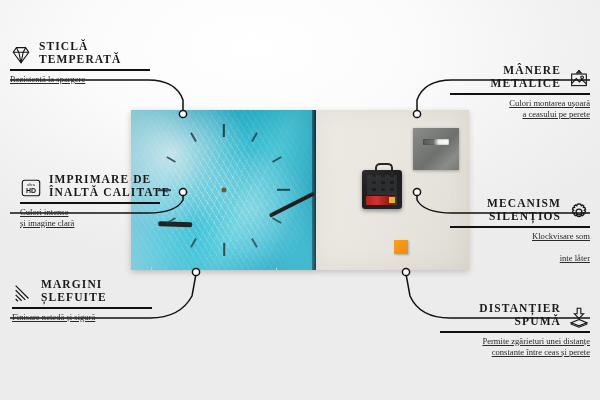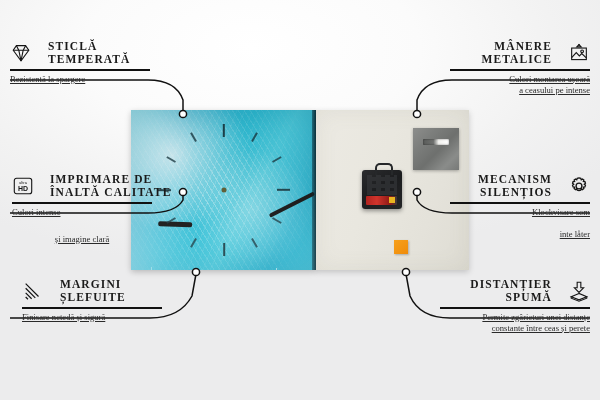--- a/index.html
+++ b/index.html
@@ -81,22 +81,22 @@
   .mech-batt-plus{position:absolute;right:2px;top:1px;width:6px;height:6px;
     background:#e8b420;}
   .mech-grid{position:absolute;left:5px;top:5px;right:5px;height:20px;opacity:.55;
     background:repeating-linear-gradient(90deg,#3a3c3f 0 5px,transparent 5px 9px),
                repeating-linear-gradient(0deg,#3a3c3f 0 4px,transparent 4px 7px);}
   .foam{position:absolute;left:78px;top:130px;width:14px;height:14px;
     background:linear-gradient(140deg,#f7a01b,#ef8c0a);box-shadow:1px 1px 2px rgba(0,0,0,.25);}
 
   
   .callout{position:absolute;}
-  .row{display:flex;align-items:center;gap:16px;}
-  .row.right{justify-content:flex-end;}
+  .row{display:flex;align-items:flex-end;gap:7px;}
+  .row.right{justify-content:flex-end;margin-top:24px;}
   .title{
     font-family:"Liberation Serif", serif;
     font-size:11.5px;font-weight:bold;letter-spacing:1.1px;color:#1a1a1a;
     line-height:13px;text-transform:uppercase;white-space:nowrap;
   }
   .title.ralign{text-align:right;}
   .rule{height:1.6px;background:#111;margin-top:3px;}
   .desc{
     font-family:"Liberation Serif", serif;
     font-size:8.6px;color:#2a2a2a;line-height:11px;margin-top:3px;white-space:nowrap;text-decoration:underline;
@@ -181,40 +181,40 @@
       </span>
       <div>
         <div class="title">STICLĂ</div>
         <div class="title">TEMPERATĂ</div>
       </div>
     </div>
     <div class="rule" style="width:140px;"></div>
     <div class="desc">Rezistentă la spargere</div>
   </div>
 
-  <div class="callout" style="left:12px;top:173px;width:140px;">
+  <div class="callout" style="left:20px;top:173px;width:140px;">
     <div class="row">
       <span class="ico">
         <svg viewBox="0 0 24 24">
           <rect x="2.5" y="3.5" width="19" height="17" rx="2.5" fill="none" stroke="#141414" stroke-width="1.2"></rect>
           <text x="12" y="10.3" font-family="Liberation Sans, sans-serif" font-size="4.4" text-anchor="middle" fill="#141414">ultra</text>
           <text x="12" y="17.6" font-family="Liberation Sans, sans-serif" font-size="7.6" font-weight="bold" text-anchor="middle" fill="#141414">HD</text>
         </svg>
       </span>
       <div>
         <div class="title">IMPRIMARE DE</div>
         <div class="title">ÎNALTĂ CALITATE</div>
       </div>
     </div>
     <div class="rule" style="width:140px;"></div>
     <div class="desc">Culori intense</div>
-    <div class="desc" style="margin-top:16px;text-align:center;">și imagine clară</div>
-  </div>
-
-  <div class="callout" style="left:22px;top:278px;width:140px;">
+    <div class="desc" style="margin-top:0;">și imagine clară</div>
+  </div>
+
+  <div class="callout" style="left:12px;top:278px;width:140px;">
     <div class="row">
       <span class="ico">
         <svg viewBox="0 0 24 24" stroke="#141414" stroke-width="1.3" fill="none">
           <path d="M4 4 L18 18 M4 9 L14.5 19.5 M4 14 L10.5 20.5 M4 18.5 L6.5 21"></path>
         </svg>
       </span>
       <div>
         <div class="title">MARGINI</div>
         <div class="title">ȘLEFUITE</div>
       </div>
@@ -234,21 +234,21 @@
           <path d="M12 2.2 L12 5.2"></path>
           <path d="M9.6 5.4 L12 2.8 L14.4 5.4 Z"></path>
           <rect x="4" y="6.6" width="16" height="12.6"></rect>
           <path d="M4 17 L9 11.5 L12.4 15.2 L15 12.6 L20 17.4"></path>
           <circle cx="15.4" cy="10.2" r="1.5"></circle>
         </svg>
       </span>
     </div>
     <div class="rule" style="width:140px;"></div>
     <div class="desc ralign">Culori montarea ușoară</div>
-    <div class="desc ralign" style="margin-top:0;">a ceasului pe intense</div>
+    <div class="desc ralign" style="margin-top:0;">a ceasului pe perete</div>
   </div>
 
   <div class="callout" style="left:450px;top:173px;width:140px;">
     <div class="row right">
       <div>
         <div class="title ralign">MECANISM</div>
         <div class="title ralign">SILENȚIOS</div>
       </div>
       <span class="ico">
         <svg viewBox="0 0 24 24" fill="none" stroke="#141414" stroke-width="1.4">

